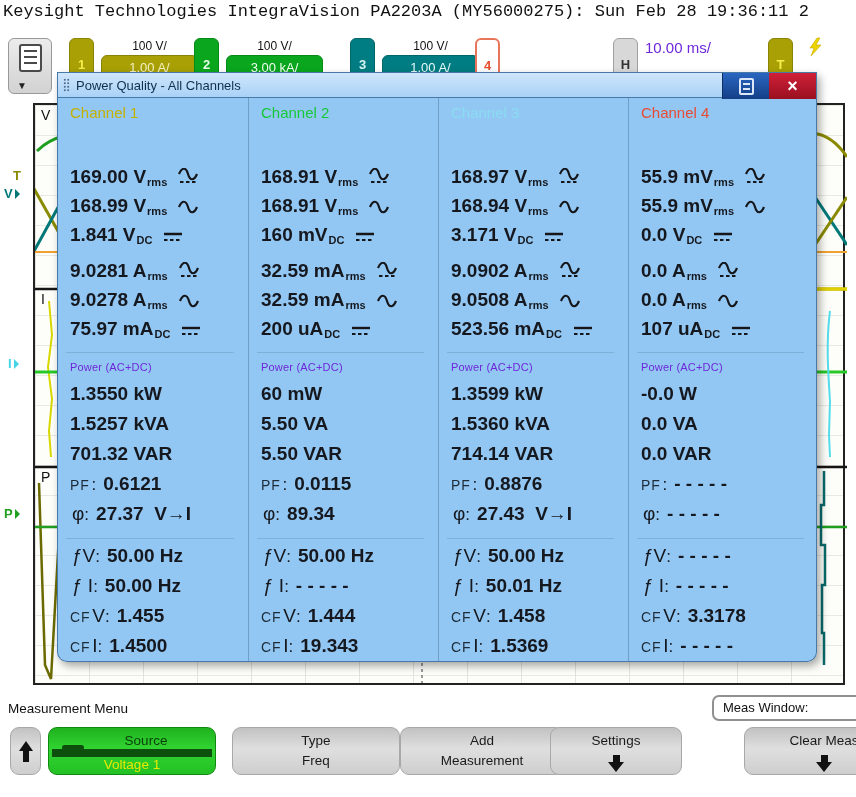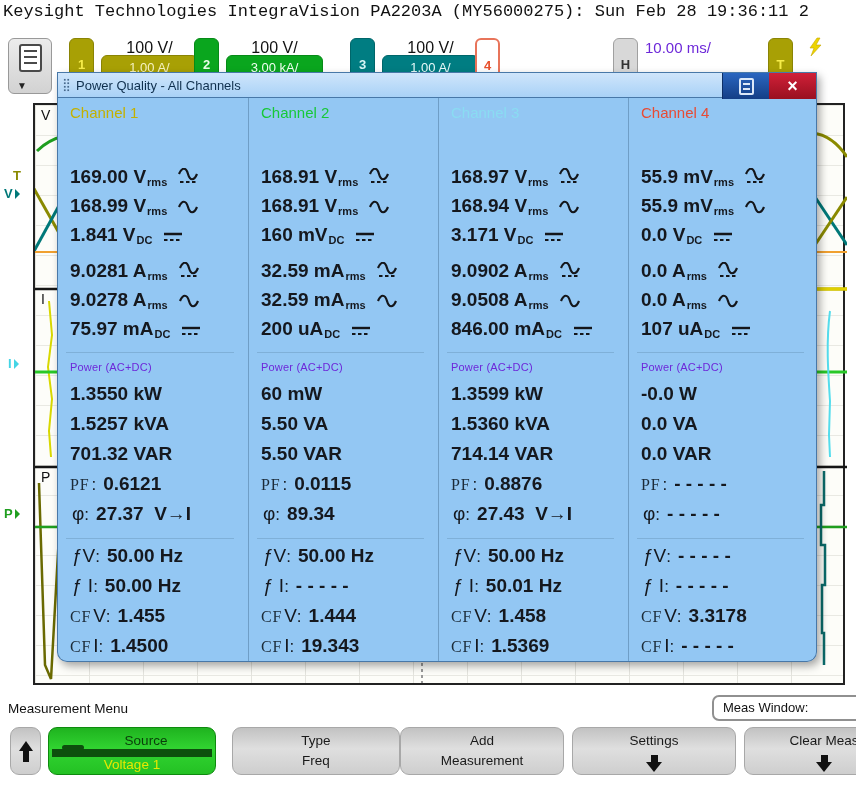--- a/index.html
+++ b/index.html
@@ -21,21 +21,21 @@
 
   .chtab { position: absolute; top: 38px; width: 25px; height: 57px; border-radius: 6px;
     text-align: center; font-size: 13px; font-weight: bold; padding-top: 18px; z-index: 2; }
   .tab1 { left: 69px;  background: #a8a005; color: #f6ec4a; border: 1px solid #8a8404; }
   .tab2 { left: 194px; background: #0aa61e; color: #eaffea; border: 1px solid #078a18; }
   .tab3 { left: 350px; background: #007d82; color: #d8f6f6; border: 1px solid #00666a; }
   .tab4 { left: 475px; background: #fff; color: #e8502d; border: 2px solid #e8745a; }
   .tabH { left: 613px; background: #d8d8d8; color: #333; border: 1px solid #a0a0a0; }
   .tabT { left: 768px; background: #a8a005; color: #f6ec4a; border: 1px solid #8a8404; }
 
-  .volts { position: absolute; top: 39px; width: 97px; text-align: center; font-size: 16px; color: #111; z-index: 2; }
+  .volts { position: absolute; top: 39px; width: 97px; text-align: center; font-size: 12px; color: #111; z-index: 2; }
   .v1 { left: 101px; } .v2 { left: 226px; } .v3 { left: 382px; }
   .amps { position: absolute; top: 55px; width: 97px; height: 26px; border-radius: 6px; text-align: center;
     font-size: 13px; line-height: 24px; z-index: 2; }
   .a1 { left: 101px; background: #a8a005; color: #f6f2c0; border: 1px solid #8a8404; }
   .a2 { left: 226px; background: #0aa61e; color: #f0fff0; border: 1px solid #078a18; }
   .a3 { left: 382px; background: #007d82; color: #e6fafa; border: 1px solid #00666a; }
   .timebase { position: absolute; left: 645px; top: 39px; font-size: 15px; color: #6d28d9; z-index: 2; }
   .bolt { position: absolute; left: 806px; top: 37px; z-index: 2; }
 
   
@@ -81,21 +81,21 @@
   .ms { font-size: 11px; font-weight: bold; color: #15181e; position: relative; top: 3px; margin-left: 1px; }
   .mi { margin-left: 9px; }
   .mi svg { vertical-align: -2px; }
 
   .hdiv { border-top: 1px solid #7fb0d8; margin: 9px 8px 0 -4px; }
 
   .phead { margin-top: 8px; font-size: 11px; color: #6d28d9; height: 18px; letter-spacing: .2px; }
   .prow { height: 30px; line-height: 30px; font-size: 19px; font-weight: bold; color: #15181e; white-space: nowrap; }
 
   .lrow { height: 30px; line-height: 30px; white-space: pre; }
-  .ls { font-size: 16px; color: #1c2b38; letter-spacing: .8px; margin-right: 2px; font-family: Liberation Serif, serif; }
+  .ls { font-size: 14px; color: #1c2b38; letter-spacing: .8px; margin-right: 2px; }
   .lb { font-size: 19px; color: #15181e; }
   .lc { font-size: 17px; color: #15181e; margin-right: 7px; }
   .lv { font-size: 19px; font-weight: bold; color: #15181e; }
   .freqsec { margin-top: 2px; }
 
   
   .menulabel { position: absolute; left: 8px; top: 701px; font-size: 13.5px; color: #111; z-index: 2; }
   .measwin { position: absolute; left: 712px; top: 695px; width: 160px; height: 26px; background: #fff;
     border: 2px solid #909090; border-radius: 7px; font-size: 13px; color: #111; line-height: 22px;
     padding-left: 9px; z-index: 2; }
@@ -107,21 +107,21 @@
   .uarr-head { width: 0; height: 0; border: 7px solid transparent; border-top-width: 0; border-bottom: 10px solid #111; }
   .uarr-stem { width: 6px; height: 11px; background: #111; }
   .btn-source { left: 48px; width: 168px; background: linear-gradient(#1fb31f, #31d431 45%, #24c124);
     border: 1px solid #0e8a0e; position: absolute; }
   .btn-source .t1 { color: #0a3c0a; position: relative; z-index: 2; margin-left: 28px; }
   .btn-source .t2 { color: #e8e800; position: relative; z-index: 2; margin-top: 9px; }
   .srcband { position: absolute; left: 3px; right: 3px; top: 21px; height: 8px; background: #0d4f0d; z-index: 1; }
   .srcnotch { position: absolute; left: 13px; top: 17px; width: 22px; height: 5px; background: #0d4f0d; border-radius: 3px; z-index: 1; }
   .btn-type { left: 224px; width: 168px; margin-left: 8px; }
   .btn-add { left: 400px; width: 164px; }
-  .btn-settings { left: 572px; width: 164px; }
+  .btn-settings { left: 550px; width: 132px; }
   .btn-clear { left: 744px; width: 160px; }
   .darr { display: inline-flex; flex-direction: column; align-items: center; margin-top: 3px; }
   .darr-stem { width: 7px; height: 7px; background: #111; }
   .darr-head { width: 0; height: 0; border: 8px solid transparent; border-bottom-width: 0; border-top: 10px solid #111; }
 </style>
 </head>
 <body>
 
 <div class="screen">
 
@@ -311,21 +311,21 @@
                   <path d="M3 4 H21" stroke="#14161a" stroke-width="2.4"></path>
                   <path d="M3 10 H21" stroke="#14161a" stroke-width="2" stroke-dasharray="3.5 2.5"></path>
                 </svg></span></div>
           <div class="mrow gap"><span class="mv">9.0902 A</span><span class="ms">rms</span><span class="mi"><svg width="24" height="17" viewBox="0 0 24 17">
                   <path d="M3 6 C6 -1 10 -1 12 6 C14 13 18 13 21 6" fill="none" stroke="#14161a" stroke-width="2.2"></path>
                   <path d="M4 14 H21" stroke="#14161a" stroke-width="2" stroke-dasharray="3.5 2.5"></path>
                 </svg></span></div>
           <div class="mrow"><span class="mv">9.0508 A</span><span class="ms">rms</span><span class="mi"><svg width="24" height="14" viewBox="0 0 24 14">
                   <path d="M3 7 C6 0 10 0 12 7 C14 14 18 14 21 7" fill="none" stroke="#14161a" stroke-width="2.2"></path>
                 </svg></span></div>
-          <div class="mrow"><span class="mv">846.00 mA</span><span class="ms">DC</span><span class="mi"><svg width="24" height="13" viewBox="0 0 24 13">
+          <div class="mrow"><span class="mv">523.56 mA</span><span class="ms">DC</span><span class="mi"><svg width="24" height="13" viewBox="0 0 24 13">
                   <path d="M3 4 H21" stroke="#14161a" stroke-width="2.4"></path>
                   <path d="M3 10 H21" stroke="#14161a" stroke-width="2" stroke-dasharray="3.5 2.5"></path>
                 </svg></span></div>
         </div>
         <div class="hdiv"></div>
         <div class="phead">Power (AC+DC)</div>
         <div class="prow">1.3599 kW</div>
         <div class="prow">1.5360 kVA</div>
         <div class="prow">714.14 VAR</div>
         <div class="lrow"><span class="ls">PF</span><span class="lb"></span><span class="lc">:</span><span class="lv">0.8876</span></div>

